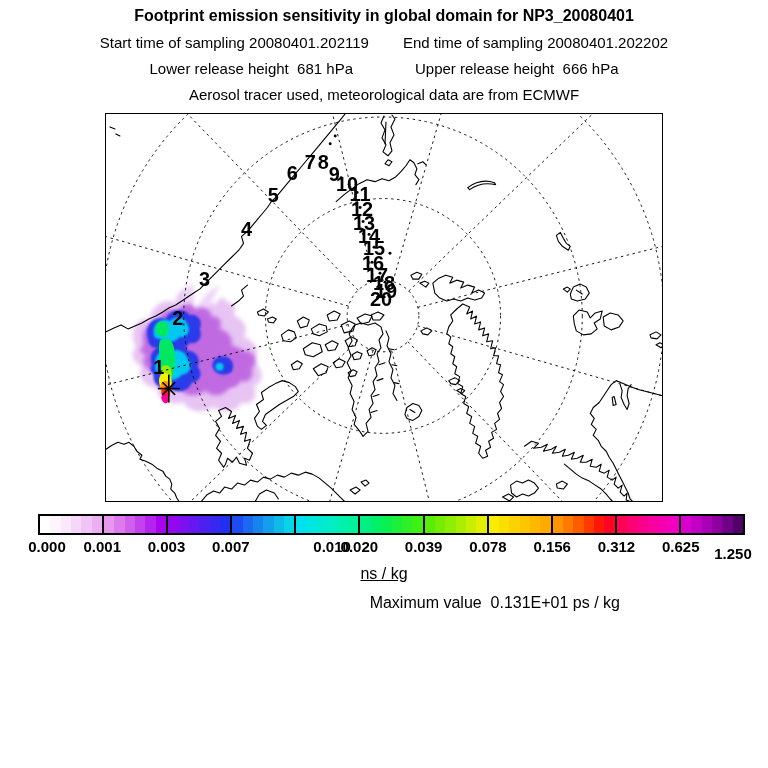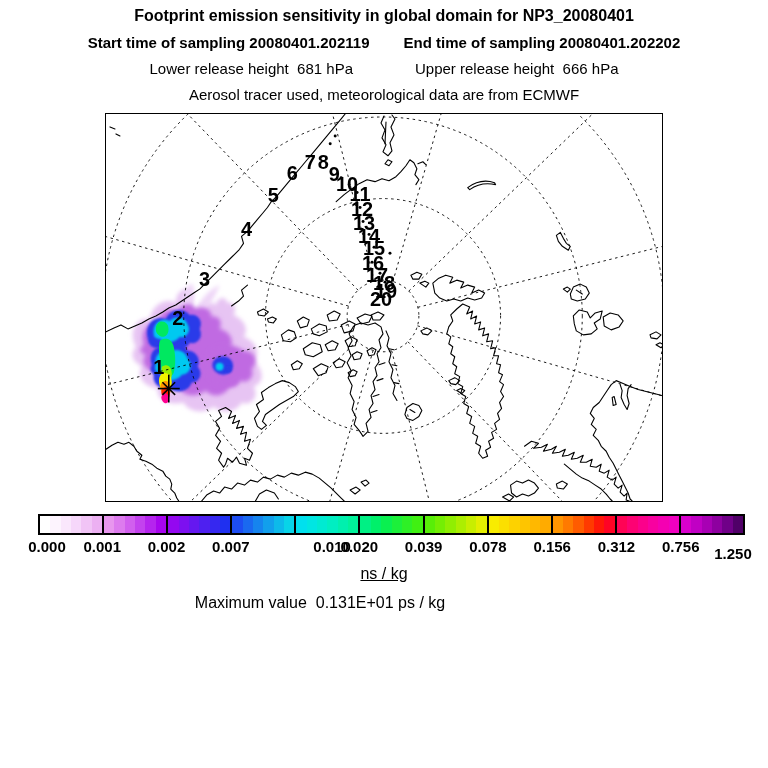--- a/index.html
+++ b/index.html
@@ -1,33 +1,33 @@
 <!DOCTYPE html>
 <html><head>
 <meta charset="utf-8">
 <style>
   html,body{margin:0;padding:0;background:#ffffff;}
   body{width:768px;height:768px;position:relative;font-family:"Liberation Sans",sans-serif;color:#000;overflow:hidden;}
   .hline{position:absolute;left:0;width:768px;text-align:center;white-space:pre;}
   #title-line{top:7px;font-size:16px;font-weight:bold;}
-  #line2{top:34px;font-size:15px;font-weight:bold;}
+  #line2{top:34px;font-size:15px;}
   #line3{top:60px;font-size:15px;}
   #line4{top:86px;font-size:15px;}
   .pairgap-a{margin-right:34px;}
   .pairgap-b{margin-right:62px;}
   #map-frame{position:absolute;left:105px;top:113px;width:558px;height:389px;border:1px solid #000;box-sizing:border-box;background:#fff;}
   #map-frame svg{display:block;width:100%;height:100%;}
   #colorbar{position:absolute;left:38px;top:514px;width:707px;height:21px;border:2px solid #000;box-sizing:border-box;display:flex;}
   .cb-seg{flex:1 1 0;display:flex;border-right:2px solid #000;}
   .cb-seg:last-child{border-right:none;}
   .cb-stripe{flex:1 1 0;}
   #cb-ticks{position:absolute;left:0;top:538px;width:750px;height:18px;}
   .cb-tick{position:absolute;transform:translateX(-50%);font-size:15px;font-weight:bold;white-space:pre;}
   #cb-unit{position:absolute;left:0;top:565px;width:768px;text-align:center;font-size:16px;text-decoration:underline;}
-  #max-line{position:absolute;left:10px;top:594px;width:620px;text-align:center;font-size:16px;white-space:pre;}
+  #max-line{position:absolute;left:0;top:594px;width:620px;text-align:right;font-size:16px;white-space:pre;}
   .coast{fill:none;stroke:#000;stroke-width:1.1;stroke-linejoin:round;stroke-linecap:round;}
   .grat{fill:none;stroke:#000;stroke-width:0.9;stroke-dasharray:2.5 3.5;}
   .trajnum{font-family:"Liberation Sans",sans-serif;font-weight:bold;font-size:20px;fill:#000;}
 </style>
 </head>
 <body>
 
 <div class="hline" id="title-line">Footprint emission sensitivity in global domain for NP3_20080401</div>
 <div class="hline" id="line2"><span class="pairgap-a">Start time of sampling 20080401.202119</span><span>End time of sampling 20080401.202202</span></div>
 <div class="hline" id="line3"><span class="pairgap-b">Lower release height  681 hPa</span><span>Upper release height  666 hPa</span></div>
@@ -287,25 +287,25 @@
       <div class="cb-stripe" style="background: rgb(192, 0, 196);"></div>
       <div class="cb-stripe" style="background: rgb(168, 0, 180);"></div>
       <div class="cb-stripe" style="background: rgb(142, 0, 160);"></div>
       <div class="cb-stripe" style="background: rgb(112, 0, 136);"></div>
       <div class="cb-stripe" style="background: rgb(80, 0, 104);"></div>
     </div>
   </div>
 <div id="cb-ticks">
     <div class="cb-tick" style="left: 47px;">0.000</div>
     <div class="cb-tick" style="left: 102.273px;">0.001</div>
-    <div class="cb-tick" style="left: 166.545px;">0.002</div>
+    <div class="cb-tick" style="left: 166.545px;">0.003</div>
     <div class="cb-tick" style="left: 230.818px;">0.007</div>
     <div class="cb-tick" style="left: 295.091px; margin-left: 37px;">0.010</div>
     <div class="cb-tick" style="left: 359.364px;">0.020</div>
     <div class="cb-tick" style="left: 423.636px;">0.039</div>
     <div class="cb-tick" style="left: 487.909px;">0.078</div>
     <div class="cb-tick" style="left: 552.182px;">0.156</div>
     <div class="cb-tick" style="left: 616.455px;">0.312</div>
-    <div class="cb-tick" style="left: 680.727px;">0.756</div>
+    <div class="cb-tick" style="left: 680.727px;">0.625</div>
     <div class="cb-tick" style="left: 733px; margin-top: 7px;">1.250</div>
   </div>
 <div id="cb-unit">ns / kg</div>
 <div id="max-line">Maximum value  0.131E+01 ps / kg</div>
 
 </body></html>

